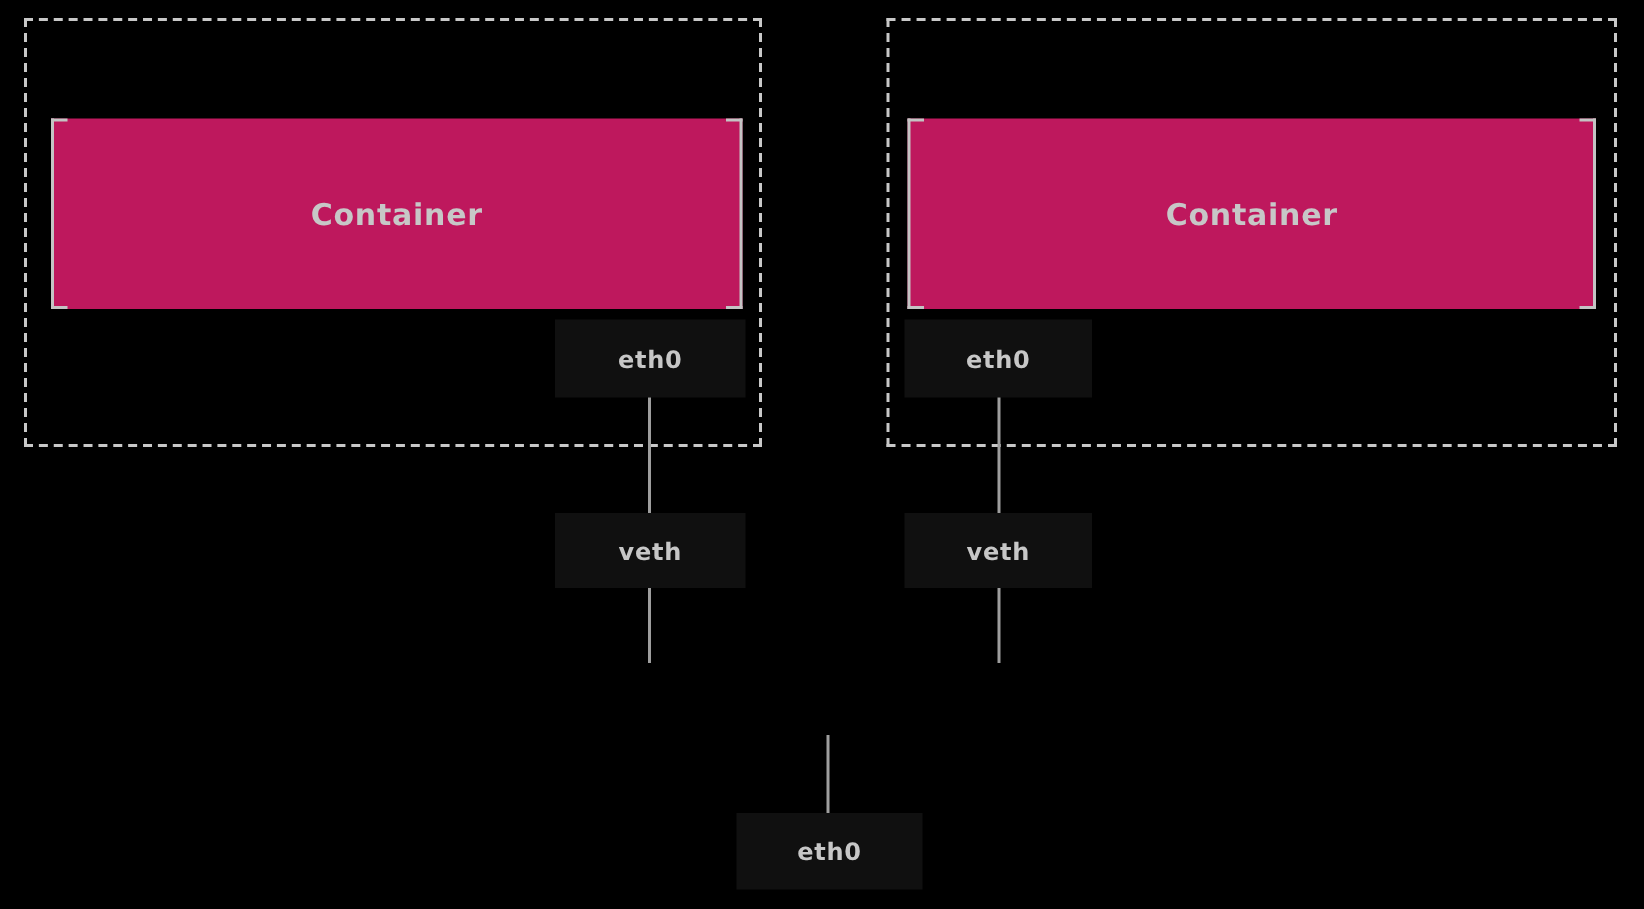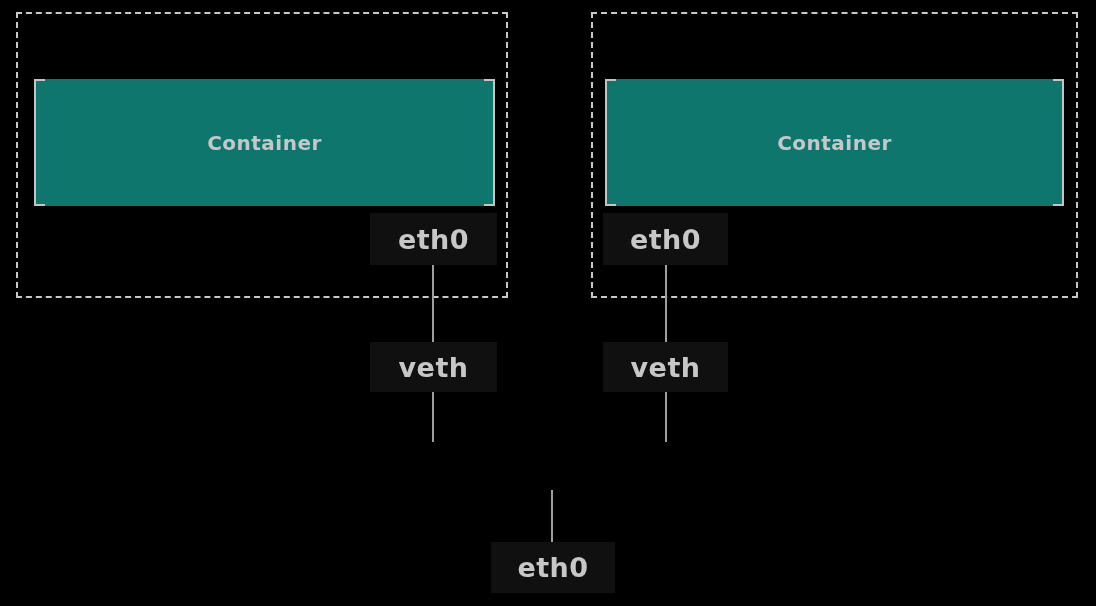--- a/index.html
+++ b/index.html
@@ -21,21 +21,21 @@
     box-sizing: border-box;
     border: 2px dashed #c8c8c8;
     background: #000000;
   }
   .ns-left  { left: 16px;  top: 12px; width: 492px; height: 286px; }
   .ns-right { left: 591px; top: 12px; width: 487px; height: 286px; }
 
   
   .container-node {
     position: absolute;
-    background: #0f766e;
+    background: #be185d;
     display: flex;
     align-items: center;
     justify-content: center;
   }
   .container-left  { left: 34px;  top: 79px; width: 461px; height: 127px; }
   .container-right { left: 605px; top: 79px; width: 459px; height: 127px; }
   .bracket {
     position: absolute;
     top: 0;
     bottom: 0;
@@ -62,21 +62,21 @@
   }
 
   
   .node {
     position: absolute;
     background: #101010;
     display: flex;
     align-items: center;
     justify-content: center;
     color: #c7c7c7;
-    font-size: 27px;
+    font-size: 16px;
     font-weight: bold;
     letter-spacing: 0.5px;
   }
   .eth0-left   { left: 370px; top: 213px; width: 127px; height: 52px; }
   .eth0-right  { left: 603px; top: 213px; width: 125px; height: 52px; }
   .veth-left   { left: 370px; top: 342px; width: 127px; height: 50px; }
   .veth-right  { left: 603px; top: 342px; width: 125px; height: 50px; }
   .docker0     { left: 370px; top: 442px; width: 358px; height: 48px; }
   .eth0-host   { left: 491px; top: 542px; width: 124px; height: 51px; }
 

